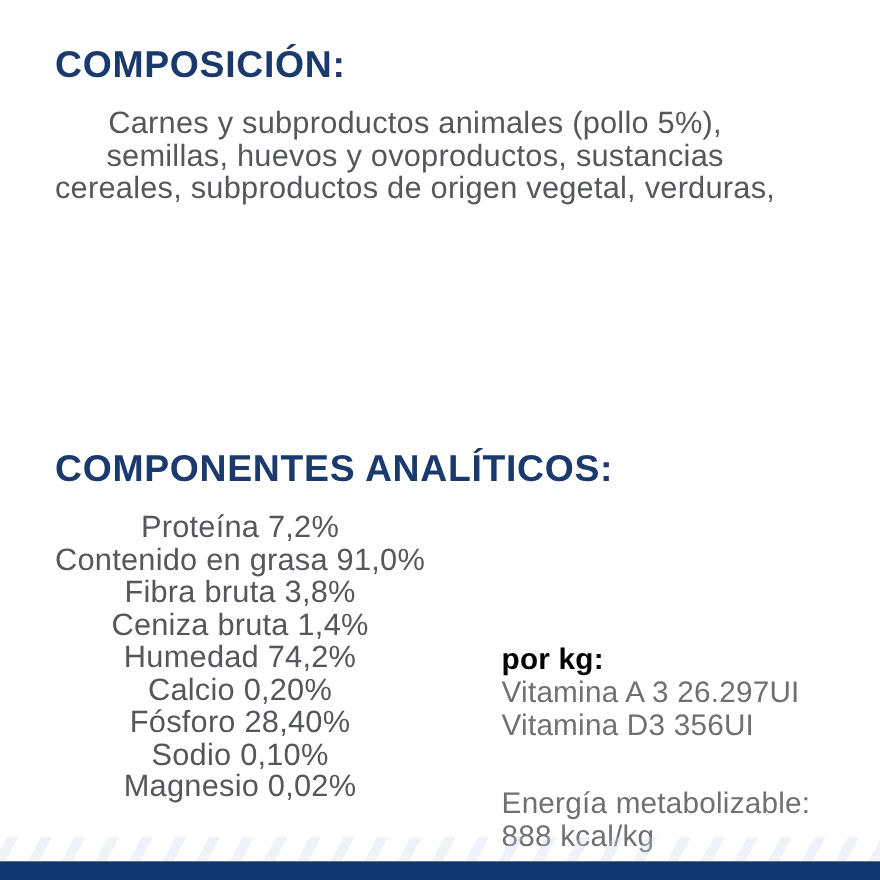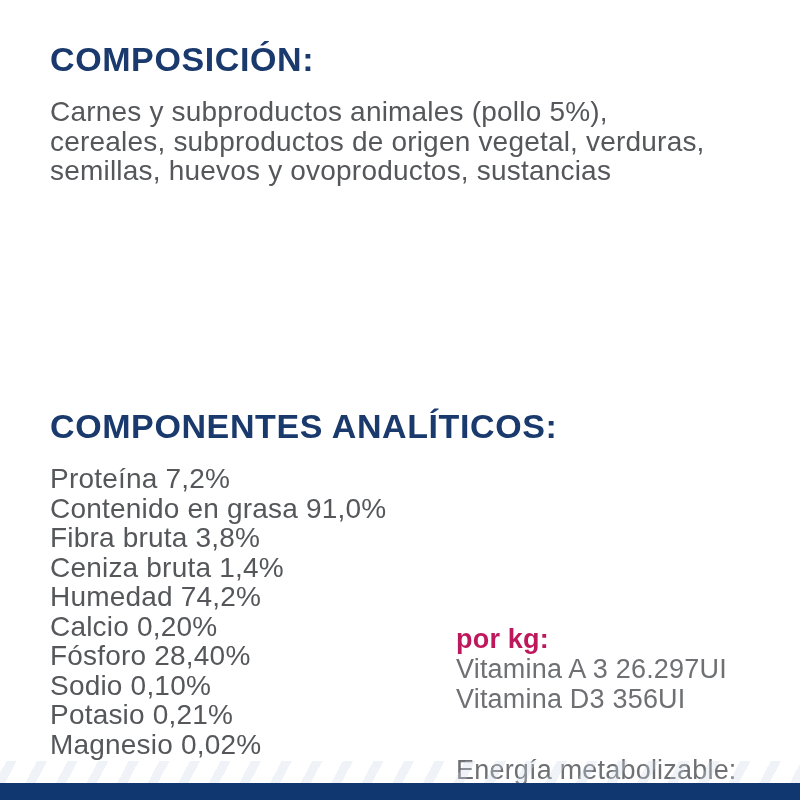--- a/index.html
+++ b/index.html
@@ -29,20 +29,21 @@
   .title-composition { top: 39px; }
   .title-analytical  { top: 406px; }
 
   .body-text {
     position: absolute;
     left: 50px;
     color: #55575a;
     font-size: 28px;
     line-height: 29.5px;
     letter-spacing: 0.2px;
+    text-align: center;
   }
   .composition-body { top: 97px; }
   .composition-body .line { white-space: nowrap; }
 
   .component-list {
     top: 464px;
     list-style: none;
     margin: 0;
     padding: 0;
   }
@@ -52,22 +53,21 @@
     position: absolute;
     left: 456px;
     top: 584px;
     color: #6f7073;
     font-size: 27px;
     line-height: 30px;
     letter-spacing: 0.2px;
   }
   .perkg-title {
     font-weight: 700;
-    color: #be185d;
-    margin-top: 40px;
+    color: #000000;
   }
   .perkg-block .vitamin { white-space: nowrap; }
   .energy-block { margin-top: 41px; }
   .energy-block div { white-space: nowrap; }
 
   .footer-pattern {
     position: absolute;
     left: 0;
     right: 0;
     top: 761px;
@@ -90,36 +90,35 @@
 </style>
 </head>
 <body>
 
 <div class="page">
 
   <h1 class="section-title title-composition">COMPOSICIÓN:</h1>
 
   <div class="body-text composition-body">
     <div class="line">Carnes y subproductos animales (pollo 5%),</div>
+    <div class="line">semillas, huevos y ovoproductos, sustancias</div>
     <div class="line">cereales, subproductos de origen vegetal, verduras,</div>
-    <div class="line">semillas, huevos y ovoproductos, sustancias</div>
   </div>
 
   <h1 class="section-title title-analytical">COMPONENTES ANALÍTICOS:</h1>
 
   <ul class="body-text component-list">
     <li><span>Proteína</span> <span>7,2%</span></li>
     <li><span>Contenido en grasa</span> <span>91,0%</span></li>
     <li><span>Fibra bruta</span> <span>3,8%</span></li>
     <li><span>Ceniza bruta</span> <span>1,4%</span></li>
     <li><span>Humedad</span> <span>74,2%</span></li>
     <li><span>Calcio</span> <span>0,20%</span></li>
     <li><span>Fósforo</span> <span>28,40%</span></li>
     <li><span>Sodio</span> <span>0,10%</span></li>
-    <li><span>Potasio</span> <span>0,21%</span></li>
     <li><span>Magnesio</span> <span>0,02%</span></li>
   </ul>
 
   <div class="perkg-block">
     <div class="perkg-title">por kg:</div>
     <div class="vitamin">Vitamina A 3 26.297UI</div>
     <div class="vitamin">Vitamina D3 356UI</div>
     <div class="energy-block">
       <div>Energía metabolizable:</div>
       <div>888 kcal/kg</div>

